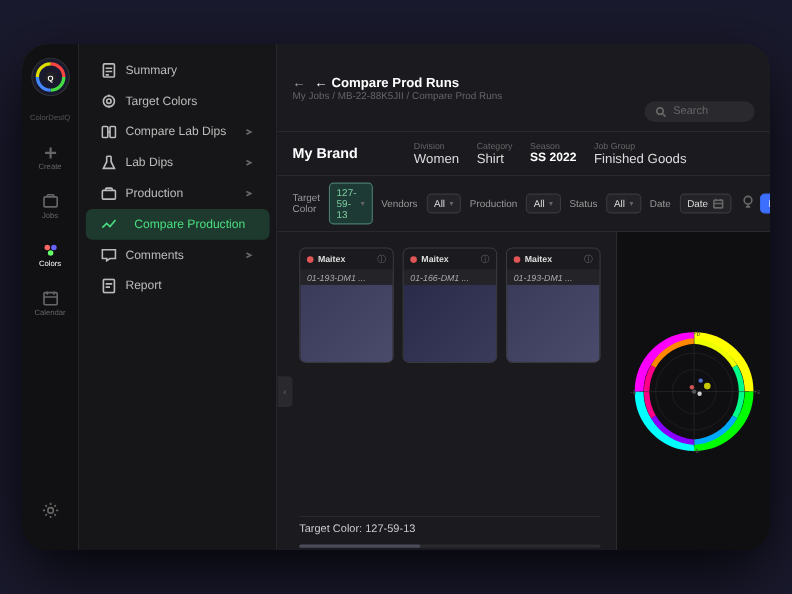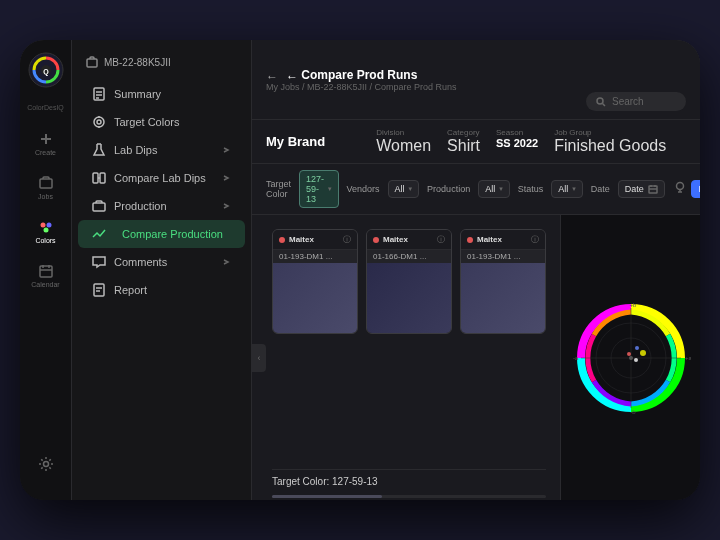--- a/index.html
+++ b/index.html
@@ -142,21 +142,21 @@
       font-weight: 700;
       color: #fff;
     }
     .header-meta {
       display: flex;
       gap: 16px;
       margin-left: 31px;
     }
     .meta-item { display: flex; flex-direction: column; }
     .meta-label { font-size: 8px; color: #666; }
-    .meta-value { font-size: 16px; color: #ddd; font-weight: 500; }
+    .meta-value { font-size: 12px; color: #ddd; font-weight: 500; }
     .meta-value.bold { font-size: 11px; font-weight: 700; color: #fff; }
     .filter-row {
       display: flex;
       align-items: center;
       padding: 6px 14px;
       border-bottom: 1px solid #2a2a2e;
       gap: 8px;
     }
     .filter-label { font-size: 9px; color: #999; }
     .filter-select {
@@ -233,21 +233,21 @@
       background: #1a1a1f;
       padding: 4px 6px;
       display: flex;
       align-items: center;
       justify-content: space-between;
       border-bottom: 1px solid #2a2a2e;
     }
     .swatch-dot { width: 6px; height: 6px; border-radius: 50%; background: #e05555; }
     .swatch-title { font-size: 8px; color: #ddd; font-weight: 600; flex: 1; padding-left: 4px; }
     .swatch-info { color: #666; font-size: 8px; }
-    .swatch-id { font-size: 8px; color: #aaa; padding: 2px 6px; }
+    .swatch-id { font-size: 8px; color: #aaa; padding: 2px 6px; font-style: italic; }
     .swatch-color { height: 70px; }
     .swatch-1 { background: linear-gradient(135deg, #3a3a5a 0%, #4a4a6a 100%); }
     .swatch-2 { background: linear-gradient(135deg, #2a2a4a 0%, #3a3a5a 100%); }
     .swatch-3 { background: linear-gradient(135deg, #3a3a5a 0%, #4a4a6a 100%); }
     .target-color-label {
       font-size: 10px;
       color: #ccc;
       padding: 6px 0 4px;
       border-top: 1px solid #2a2a2e;
       margin-top: auto;
@@ -340,27 +340,20 @@
     <div class="icon-nav-spacer"></div>
     <div class="icon-nav-item">
       <svg viewBox="0 0 16 16" fill="none" stroke="currentColor" stroke-width="1.5">
         <circle cx="8" cy="8" r="2.5"></circle>
         <path d="M8 1v2M8 13v2M1 8h2M13 8h2M3.22 3.22l1.41 1.41M11.37 11.37l1.41 1.41M3.22 12.78l1.41-1.41M11.37 4.63l1.41-1.41"></path>
       </svg>
     </div>
   </div>
 
   <div class="nav-sidebar">
-    <div class="nav-job-label">
-      <svg viewBox="0 0 12 12" fill="none" stroke="#888" stroke-width="1.5">
-        <rect x="1" y="3" width="10" height="8" rx="1"></rect>
-        <path d="M4 3V2a1 1 0 011-1h2a1 1 0 011 1v1"></path>
-      </svg>
-      <span>MB-22-88K5JII</span>
-    </div>
 
     <div class="nav-item">
       <svg viewBox="0 0 14 14" fill="none" stroke="currentColor" stroke-width="1.5" width="14" height="14">
         <rect x="2" y="1" width="10" height="12" rx="1"></rect>
         <line x1="4" y1="5" x2="10" y2="5"></line>
         <line x1="4" y1="8" x2="10" y2="8"></line>
         <line x1="4" y1="11" x2="7" y2="11"></line>
       </svg>
       <span>Summary</span>
     </div>
@@ -368,35 +361,35 @@
       <svg viewBox="0 0 14 14" fill="none" stroke="currentColor" stroke-width="1.5" width="14" height="14">
         <circle cx="7" cy="7" r="5"></circle>
         <circle cx="7" cy="7" r="2"></circle>
         <line x1="7" y1="1" x2="7" y2="3"></line>
         <line x1="7" y1="11" x2="7" y2="13"></line>
       </svg>
       <span>Target Colors</span>
     </div>
     <div class="nav-item">
       <svg viewBox="0 0 14 14" fill="none" stroke="currentColor" stroke-width="1.5" width="14" height="14">
-        <path d="M5 1v5L2 12h10L9 6V1"></path>
-        <line x1="5" y1="1" x2="9" y2="1"></line>
-      </svg>
-      <span>Lab Dips</span>
-      <svg class="chevron" viewBox="0 0 10 10" fill="none" stroke="#666" stroke-width="1.5">
-        <polyline points="3,3 7,5 3,7"></polyline>
-      </svg>
-    </div>
-    <div class="nav-item">
-      <svg viewBox="0 0 14 14" fill="none" stroke="currentColor" stroke-width="1.5" width="14" height="14">
         <rect x="1" y="2" width="5" height="10" rx="1"></rect>
         <rect x="8" y="2" width="5" height="10" rx="1"></rect>
         <line x1="6" y1="7" x2="8" y2="7"></line>
       </svg>
       <span>Compare Lab Dips</span>
+      <svg class="chevron" viewBox="0 0 10 10" fill="none" stroke="#666" stroke-width="1.5">
+        <polyline points="3,3 7,5 3,7"></polyline>
+      </svg>
+    </div>
+    <div class="nav-item">
+      <svg viewBox="0 0 14 14" fill="none" stroke="currentColor" stroke-width="1.5" width="14" height="14">
+        <path d="M5 1v5L2 12h10L9 6V1"></path>
+        <line x1="5" y1="1" x2="9" y2="1"></line>
+      </svg>
+      <span>Lab Dips</span>
       <svg class="chevron" viewBox="0 0 10 10" fill="none" stroke="#666" stroke-width="1.5">
         <polyline points="3,3 7,5 3,7"></polyline>
       </svg>
     </div>
     <div class="nav-item">
       <svg viewBox="0 0 14 14" fill="none" stroke="currentColor" stroke-width="1.5" width="14" height="14">
         <rect x="1" y="4" width="12" height="8" rx="1"></rect>
         <path d="M4 4V3a1 1 0 011-1h4a1 1 0 011 1v1"></path>
       </svg>
       <span>Production</span>

